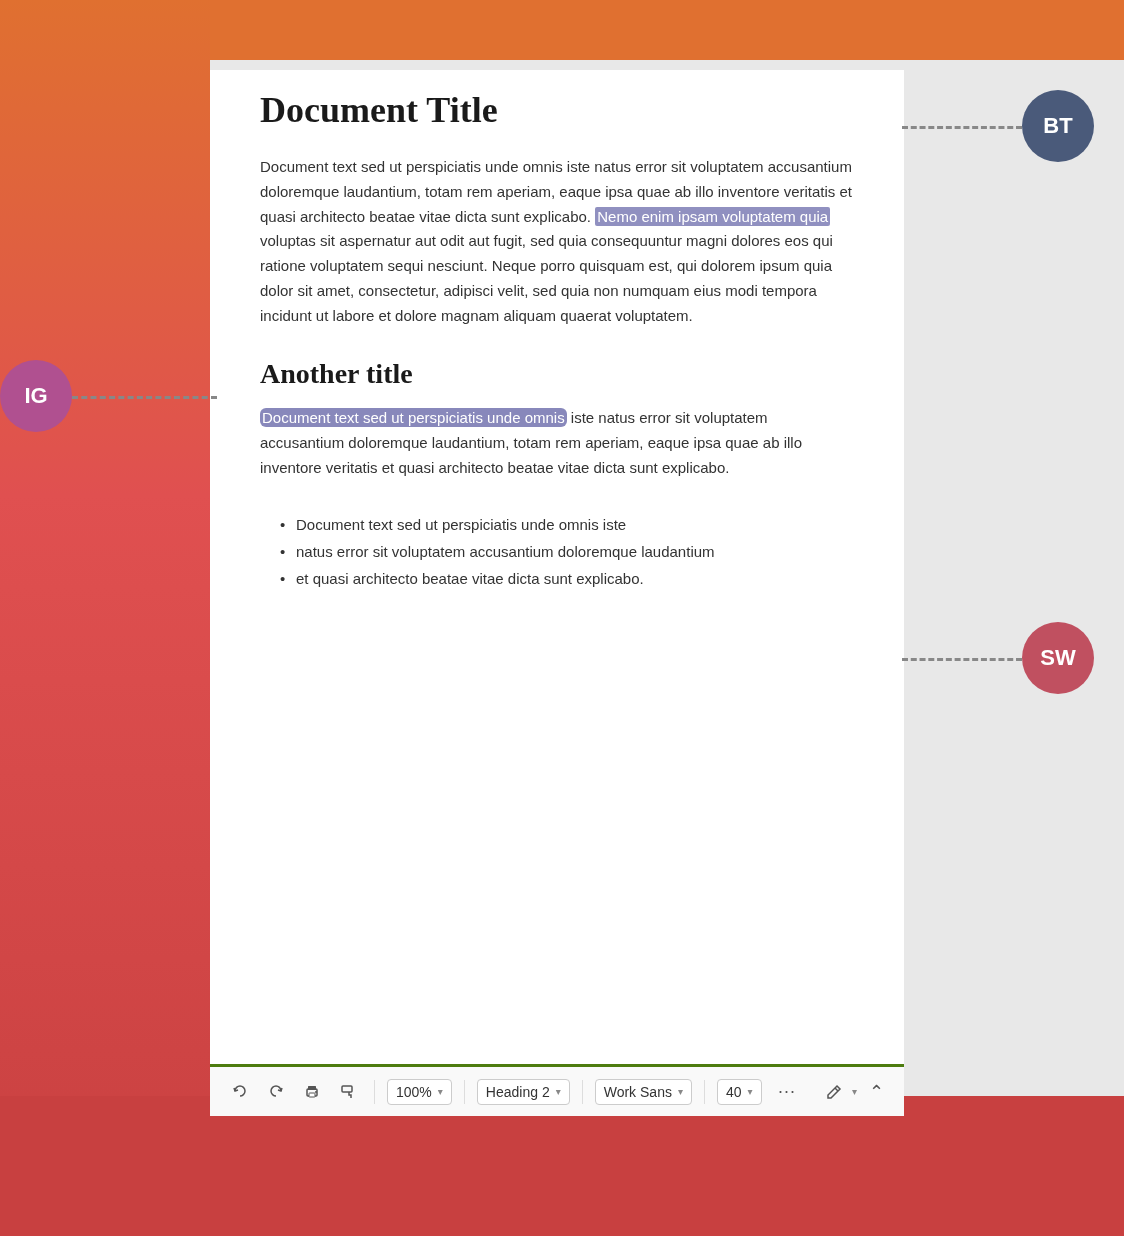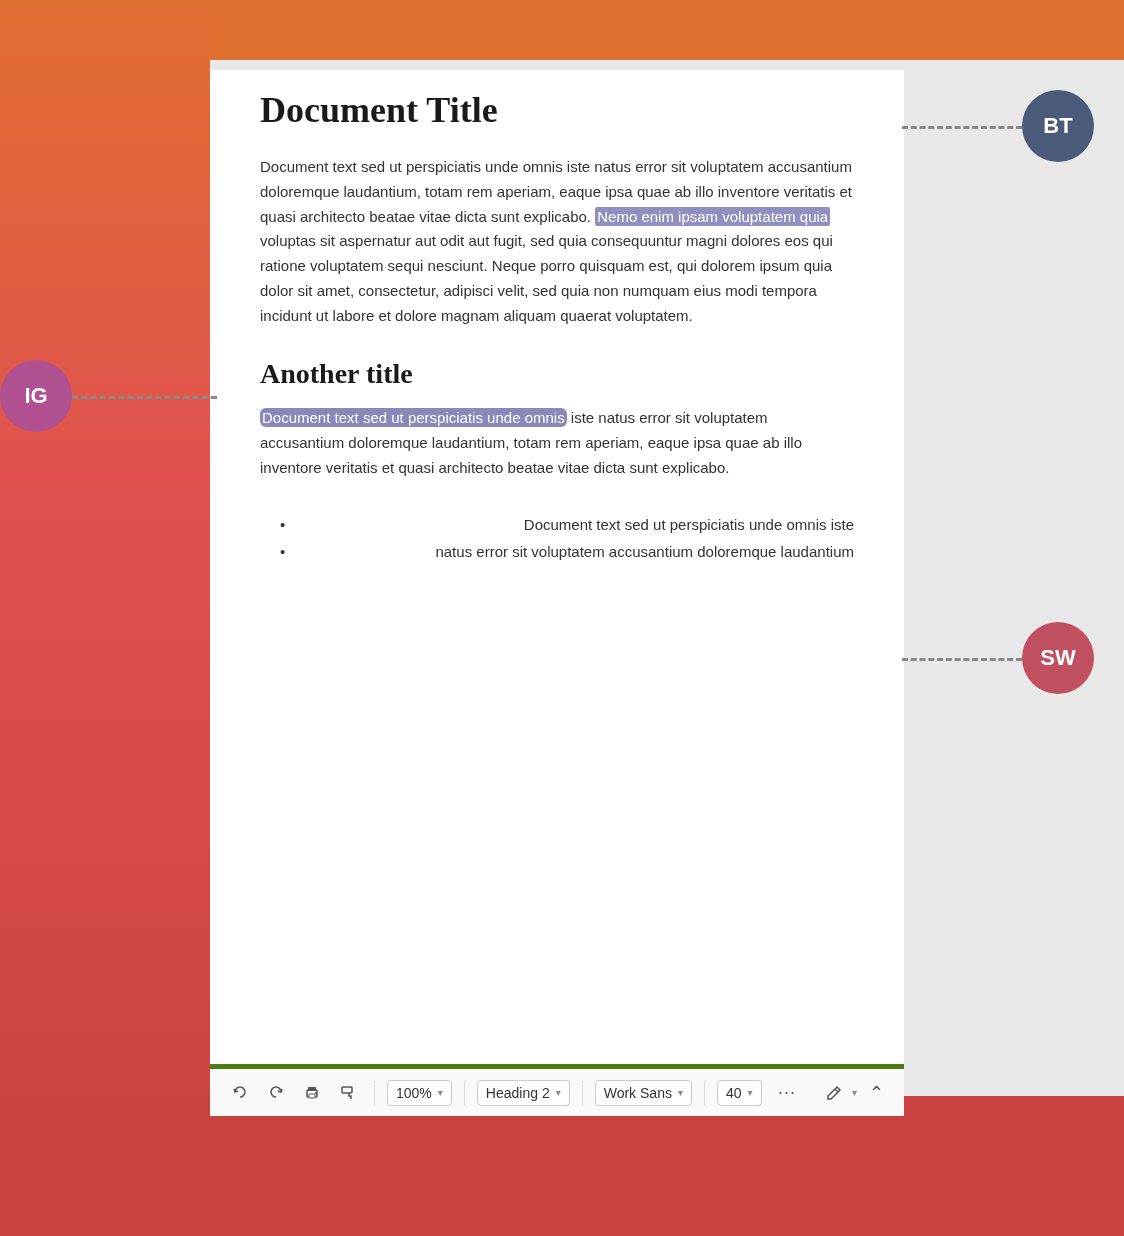--- a/index.html
+++ b/index.html
@@ -80,21 +80,20 @@
       font-weight: bold;
       color: #1a1a1a;
       margin-bottom: 16px;
       font-family: 'Georgia', serif;
     }
 
     .doc-list {
       list-style: none;
       margin-left: 20px;
       margin-top: 0;
-      text-align: right;
     }
 
     .doc-list li {
       font-size: 15px;
       line-height: 1.8;
       color: #333;
       position: relative;
       padding-left: 16px;
     }
 
@@ -108,21 +107,21 @@
     .highlight-pink-line {
       display: inline;
       background-color: #e8a0a0;
       padding: 1px 2px;
       border-radius: 2px;
     }
 
     
     .toolbar {
       height: 52px;
-      border-top: 5px solid #4d7c0f;
+      border-top: 3px solid #4d7c0f;
       background: #f9f9f9;
       display: flex;
       align-items: center;
       padding: 0 16px;
       gap: 8px;
     }
 
     .toolbar-btn {
       background: none;
       border: none;
@@ -295,20 +294,21 @@
 
     <h2 class="doc-section-title">Another title</h2>
 
     <p class="doc-paragraph">
       <span class="highlight-purple-inline">Document text sed ut perspiciatis unde omnis</span><span> iste natus error sit voluptatem accusantium doloremque laudantium, totam rem aperiam, eaque ipsa quae ab illo inventore veritatis et quasi architecto beatae vitae dicta sunt explicabo.</span>
     </p>
 
     <ul class="doc-list">
       <li>Document text sed ut perspiciatis unde omnis iste</li>
       <li>natus error sit voluptatem accusantium doloremque laudantium</li>
+      <li>et quasi architecto beatae vitae dicta sunt explicabo.</li>
     </ul>
   </div>
 
   <div class="toolbar">
     <button class="toolbar-btn" title="Undo">
       <svg width="16" height="16" viewBox="0 0 16 16" fill="none">
           <path d="M3 7 C3 4 5.5 2 8 2 C10.5 2 13 4 13 7 C13 10 10.5 12 8 12 L8 12" stroke="#555" stroke-width="1.5" fill="none"></path>
           <polyline points="2,4 3,7 6,6" fill="none" stroke="#555" stroke-width="1.5"></polyline>
         </svg>
     </button>

